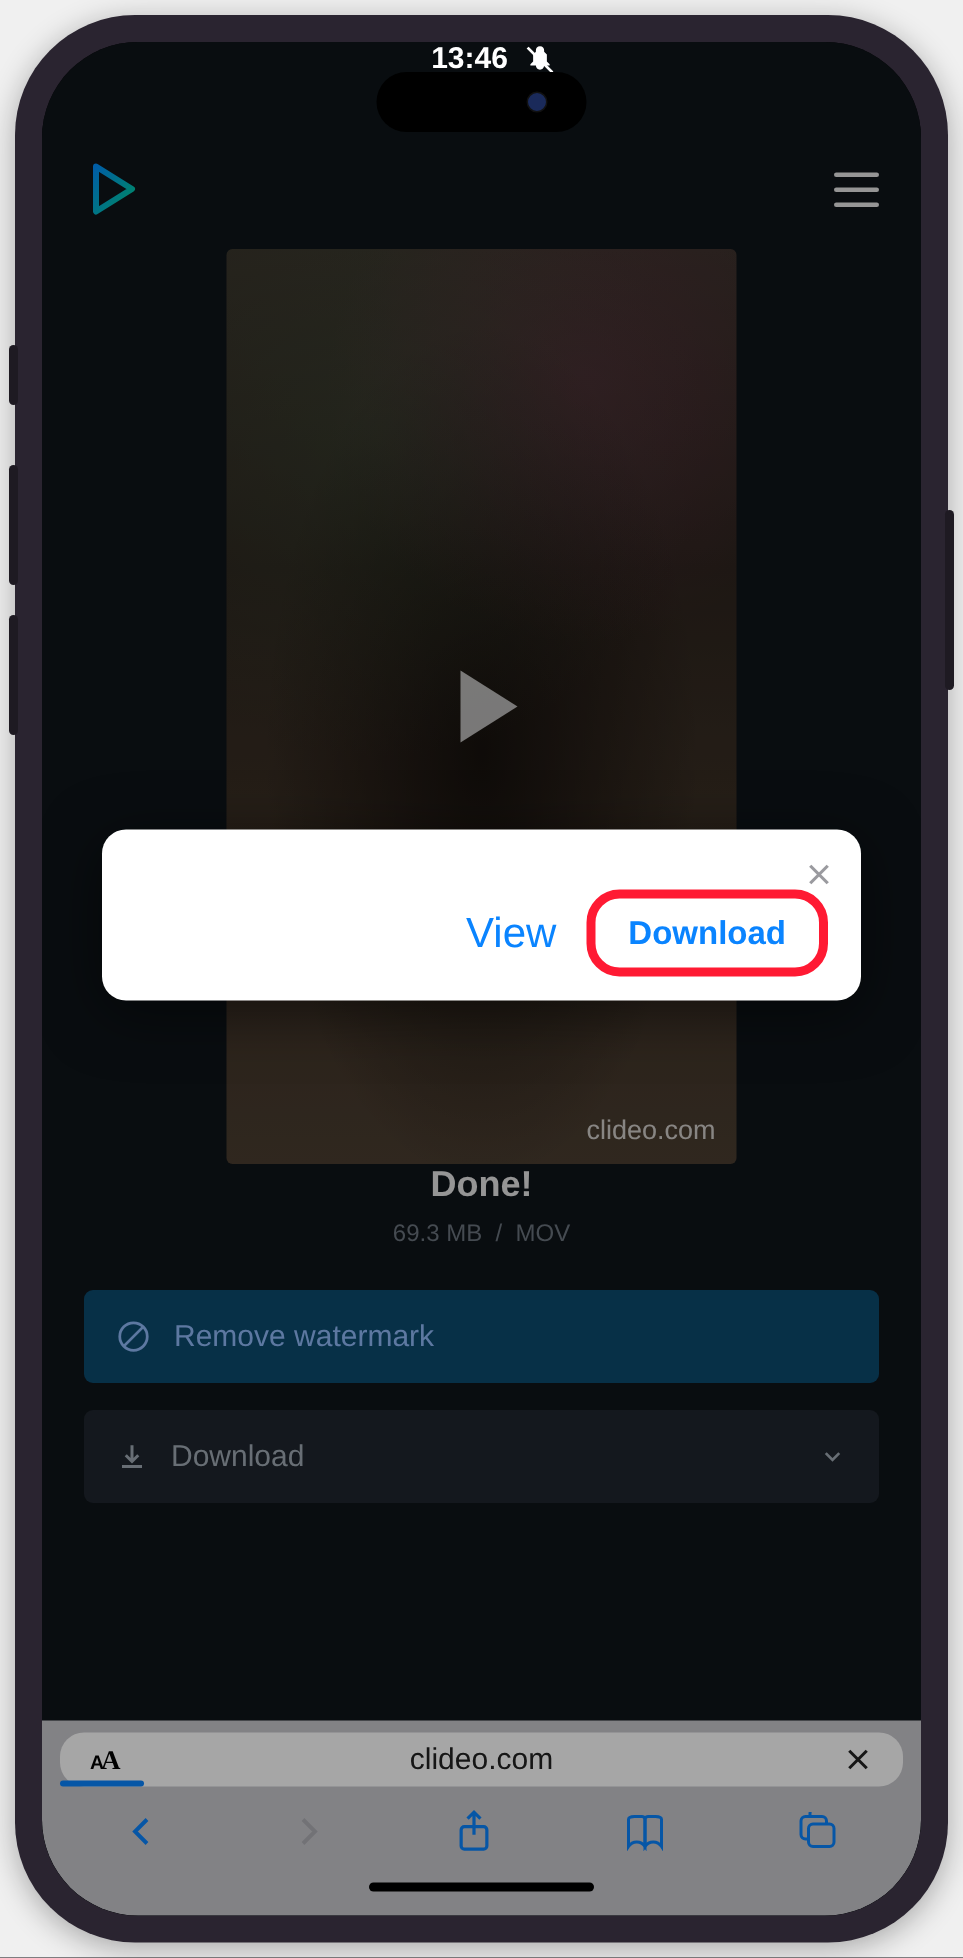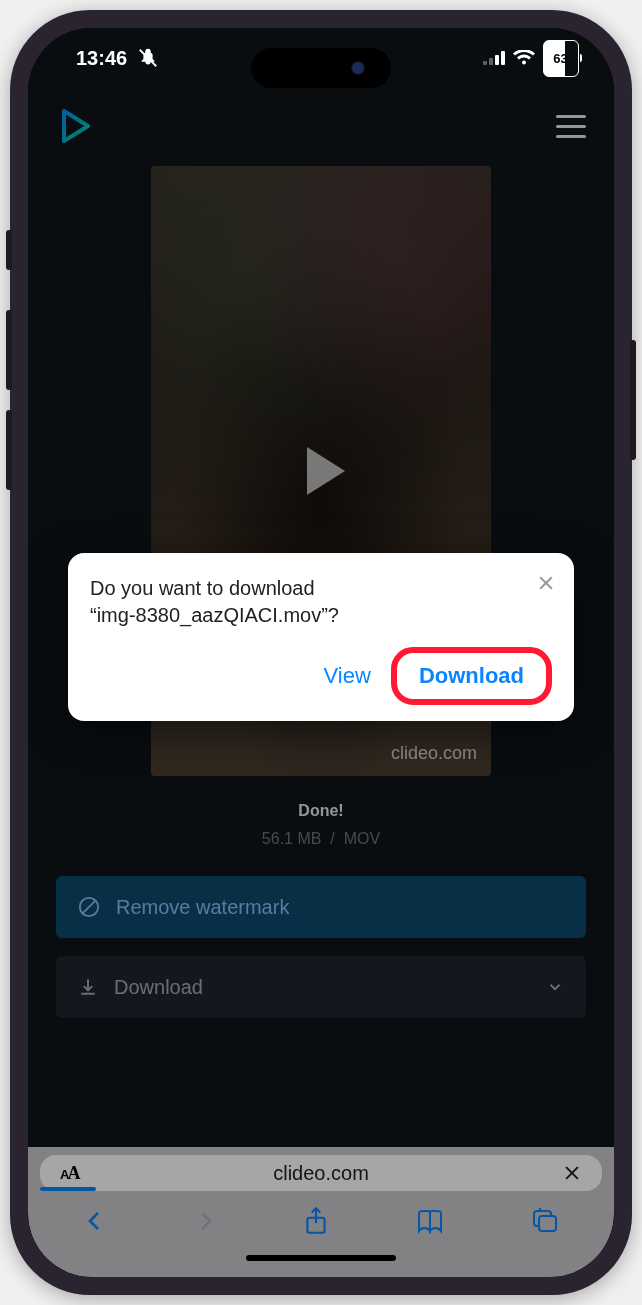--- a/index.html
+++ b/index.html
@@ -5,39 +5,39 @@
   * { margin: 0; padding: 0; box-sizing: border-box; font-family: -apple-system, BlinkMacSystemFont, "Segoe UI", Helvetica, Arial, sans-serif; }
   body { background: #f0f0f0; display: flex; justify-content: center; padding: 10px; }
   .phone-frame { width: 622px; height: 1285px; background: #2a2430; border-radius: 80px; padding: 18px; position: relative; box-shadow: 0 4px 20px rgba(0,0,0,0.3); }
   .phone-inner { width: 100%; height: 100%; background: #000; border-radius: 64px; overflow: hidden; position: relative; }
   .side-btn { position: absolute; background: #1e1a22; border-radius: 3px; }
   .side-btn.s1 { left: -4px; top: 220px; width: 6px; height: 40px; }
   .side-btn.s2 { left: -4px; top: 300px; width: 6px; height: 80px; }
   .side-btn.s3 { left: -4px; top: 400px; width: 6px; height: 80px; }
   .side-btn.s4 { right: -4px; top: 330px; width: 6px; height: 120px; }
 
-  .status-bar { position: absolute; top: 0; left: 0; right: 0; height: 60px; display: flex; justify-content: space-between; align-items: center; padding: 0 32px 0 48px; color: #fff; z-index: 100; }
+  .status-bar { position: absolute; top: 0; left: 0; right: 0; height: 60px; display: flex; justify-content: space-between; align-items: center; padding: 0 32px 0 48px; color: #fff; z-index: 100; flex-direction: column; }
   .dynamic-island { position: absolute; top: 20px; left: 50%; transform: translateX(-50%); width: 140px; height: 40px; background: #000; border-radius: 22px; z-index: 101; }
   .dynamic-island::after { content: ""; position: absolute; right: 26px; top: 50%; transform: translateY(-50%); width: 12px; height: 12px; border-radius: 50%; background: #1a2a5a; border: 1px solid #111; }
   .sb-left { display: flex; align-items: center; gap: 10px; font-weight: 600; font-size: 20px; }
   .sb-right { display: flex; align-items: center; gap: 8px; font-weight: 600; }
 
   .page { position: absolute; top: 0; left: 0; right: 0; bottom: 0; background: #0f1419; display: flex; flex-direction: column; }
   .header { display: flex; justify-content: space-between; align-items: center; padding: 78px 28px 10px 28px; }
   .logo { width: 40px; height: 40px; position: relative; }
   .hamburger { display: flex; flex-direction: column; gap: 7px; cursor: pointer; }
   .hamburger span { display: block; width: 30px; height: 3px; background: #e5e5e5; border-radius: 2px; }
 
   .video-area { flex: 1; display: flex; flex-direction: column; align-items: center; padding: 10px 28px 0; }
   .video-thumb { width: 340px; height: 610px; background: linear-gradient(180deg, #3a332b 0%, #2d241e 35%, #3e3226 70%, #4a3d30 100%); border-radius: 4px; position: relative; overflow: hidden; display: flex; align-items: center; justify-content: center; }
   .video-thumb::before { content:""; position:absolute; inset:0; background: radial-gradient(circle at 30% 20%, rgba(60,90,60,0.3), transparent 40%), radial-gradient(circle at 70% 15%, rgba(120,40,80,0.3), transparent 30%), radial-gradient(ellipse at 50% 55%, rgba(20,15,12,0.9), transparent 60%); }
   .play-btn { width: 0; height: 0; border-left: 38px solid rgba(255,255,255,0.7); border-top: 24px solid transparent; border-bottom: 24px solid transparent; margin-left: 10px; z-index: 2; }
   .watermark { position: absolute; bottom: 12px; right: 14px; color: rgba(255,255,255,0.75); font-size: 18px; z-index: 2; }
 
-  .done-text { color: #e5e5e5; font-size: 16px; font-weight: 600; margin-top: 26px; }
+  .done-text { color: #e5e5e5; font-size: 24px; font-weight: 600; }
   .meta-text { color: #6a737d; font-size: 16px; margin-top: 10px; }
 
   .btn-row { padding: 28px 28px 0; }
   .btn { width: 100%; height: 62px; border-radius: 6px; display: flex; align-items: center; gap: 16px; padding: 0 22px; font-size: 20px; cursor: pointer; position: relative; }
   .btn.primary { background: #0c4a6e; color: #8fb9f7; }
   .btn.secondary { background: #1f262e; color: #a0aab4; margin-top: 18px; }
   .chev { position: absolute; right: 22px; }
 
   .browser-chrome { background: #c8c8cd; padding: 8px 12px 6px; border-radius: 0 0 64px 64px; }
   .addr-bar { background: #fff; border-radius: 16px; height: 36px; display: flex; align-items: center; justify-content: space-between; padding: 0 20px; position: relative; }
@@ -45,21 +45,21 @@
   .progress { position: absolute; left: 0; bottom: 0; height: 4px; width: 10%; background: #0a84ff; border-radius: 2px; }
   .toolbar { display: flex; justify-content: space-around; align-items: center; height: 60px; }
   .home-ind { width: 150px; height: 6px; background: #000; border-radius: 4px; margin: 4px auto 10px; }
 
   .dim-overlay { position: absolute; inset: 0; background: rgba(0,0,0,0.35); z-index: 5; }
 
   .prompt { position: absolute; top: 525px; left: 40px; right: 40px; background: #fff; border-radius: 16px; box-shadow: 0 8px 40px rgba(0,0,0,0.5); padding: 22px 22px 16px; z-index: 10; }
   .prompt-text { font-size: 20px; color: #222; line-height: 1.35; padding-right: 30px; }
   .prompt-close { position: absolute; top: 20px; right: 18px; color: #9a9a9f; cursor: pointer; }
   .prompt-actions { display: flex; justify-content: flex-end; align-items: center; gap: 14px; margin-top: 18px; }
-  .prompt-link { color: #0a84ff; font-size: 22px; cursor: pointer; padding: 8px 6px; }
+  .prompt-link { color: #0a84ff; font-size: 28px; cursor: pointer; padding: 8px 6px; }
   .prompt-primary { color: #0a84ff; font-size: 22px; font-weight: 600; cursor: pointer; padding: 10px 22px; border: 6px solid #ff1a33; border-radius: 22px; }
 
   .aA { font-family: Georgia, serif; font-weight: 700; font-size: 18px; letter-spacing: -2px; }
   .aA .small { font-size: 13px; }
   svg { display: block; }
 </style>
 </head>
 <body>
 
 <div class="phone-frame">
@@ -118,21 +118,21 @@
         </div>
       </div>
 
       <div class="video-area">
         <div class="video-thumb">
           <div class="play-btn"></div>
           <div class="watermark">clideo.com</div>
         </div>
         <div class="done-text">Done!</div>
         <div class="meta-text">
-          <span>56.1 MB</span>
+          <span>69.3 MB</span>
           &nbsp;/&nbsp;
           <span>MOV</span>
         </div>
       </div>
 
       <div class="btn-row">
         <div class="btn primary">
           <svg width="22" height="22" viewBox="0 0 24 24" fill="none" stroke="#8fb9f7" stroke-width="2">
               <circle cx="12" cy="12" r="10"></circle>
               <line x1="5" y1="19" x2="19" y2="5"></line>
@@ -189,24 +189,20 @@
 
     <div class="dim-overlay"></div>
 
     <div class="prompt">
       <div class="prompt-close">
         <svg width="20" height="20" viewBox="0 0 24 24" fill="none" stroke="#9a9a9f" stroke-width="2.5">
             <line x1="5" y1="5" x2="19" y2="19"></line>
             <line x1="19" y1="5" x2="5" y2="19"></line>
           </svg>
       </div>
-      <div class="prompt-text">
-        <span>Do you want to download</span><br>
-        <span>“img-8380_aazQIACI.mov”?</span>
-      </div>
       <div class="prompt-actions">
         <span class="prompt-link">View</span>
         <span class="prompt-primary">Download</span>
       </div>
     </div>
 
   </div>
 </div>
 
 </body></html>

